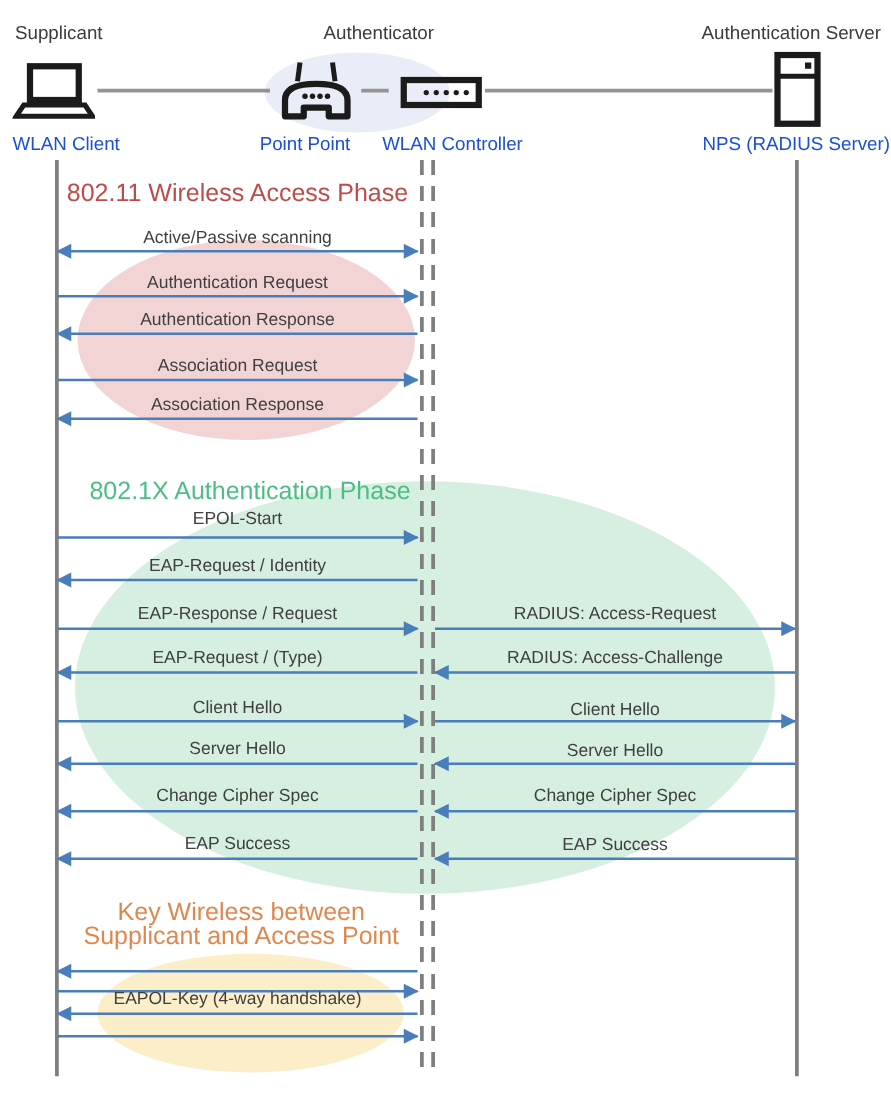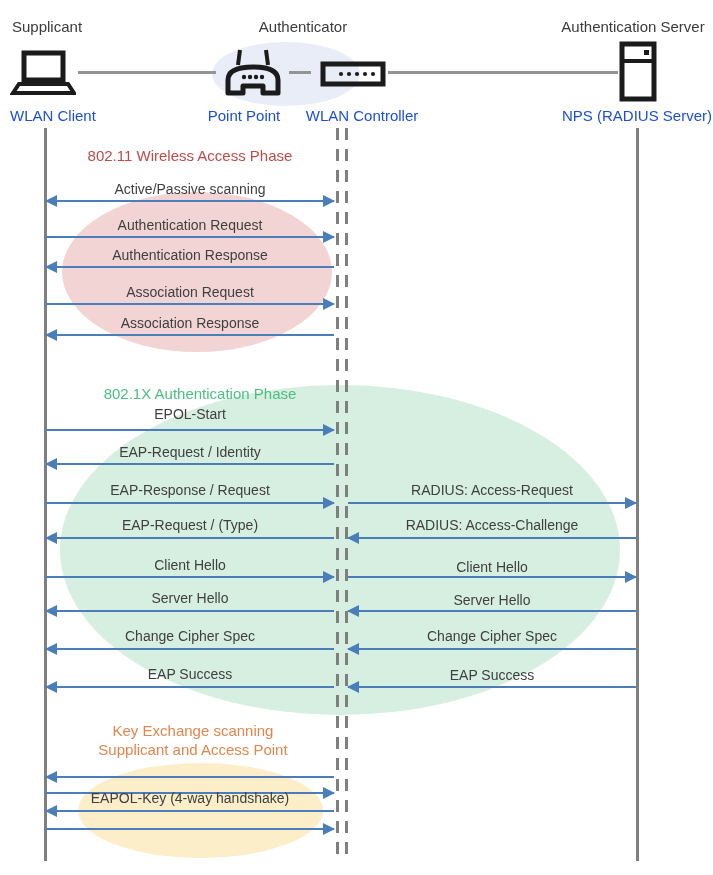--- a/index.html
+++ b/index.html
@@ -24,21 +24,21 @@
     background:repeating-linear-gradient(to bottom,#7f7f7f 0px,#7f7f7f 12px,transparent 12px,transparent 21px);
   }
 
   
   .phase-ellipse { position:absolute; border-radius:50%; z-index:1; }
   .pe1 { left:62px;  top:192px; width:270px; height:160px; background:#f2d4d4; }
   .pe2 { left:60px;  top:385px; width:560px; height:330px; background:#d6efe1; }
   .pe3 { left:78px;  top:763px; width:245px; height:95px;  background:#fceec9; }
 
   
-  .phase-title { position:absolute; font-size:15px; text-align:center; z-index:4; line-height:19px; }
+  .phase-title { position:absolute; font-size:20px; text-align:center; z-index:4; line-height:19px; }
   .pt1 { left:45px; top:146px; width:290px; color:#be4b48; }
   .pt2 { left:45px; top:384px; width:310px; color:#4cbe84; }
   .pt3 { left:45px; top:721px; width:296px; color:#e0874e; }
 
   
   .seg-left  { left:46px;  width:288px; }
   .seg-right { left:348px; width:288px; }
   .mlabel { position:absolute; font-size:14px; text-align:center; color:#3f3f3f; z-index:4; white-space:nowrap; }
 
   .arrow { position:absolute; height:2px; background:#4a7ebb; z-index:3; }
@@ -127,21 +127,21 @@
   <div class="phase-ellipse pe3"></div>
 
   <div class="lifeline" style="left:44px;"></div>
   <div class="lifeline dashed" style="left:336px;"></div>
   <div class="lifeline dashed" style="left:345px;"></div>
   <div class="lifeline" style="left:636px;"></div>
 
   <div class="phase-title pt1">802.11 Wireless Access Phase</div>
   <div class="phase-title pt2">802.1X Authentication Phase</div>
   <div class="phase-title pt3">
-    <span>Key Exchange scanning</span><br>
+    <span>Key Wireless between</span><br>
     <span>Supplicant and Access Point</span>
   </div>
 
   <div class="mlabel seg-left" style="top:181px;">Active/Passive scanning</div>
   <div class="arrow seg-left both" style="top:200px;"></div>
 
   <div class="mlabel seg-left" style="top:217px;">Authentication Request</div>
   <div class="arrow seg-left right" style="top:236px;"></div>
 
   <div class="mlabel seg-left" style="top:247px;">Authentication Response</div>

